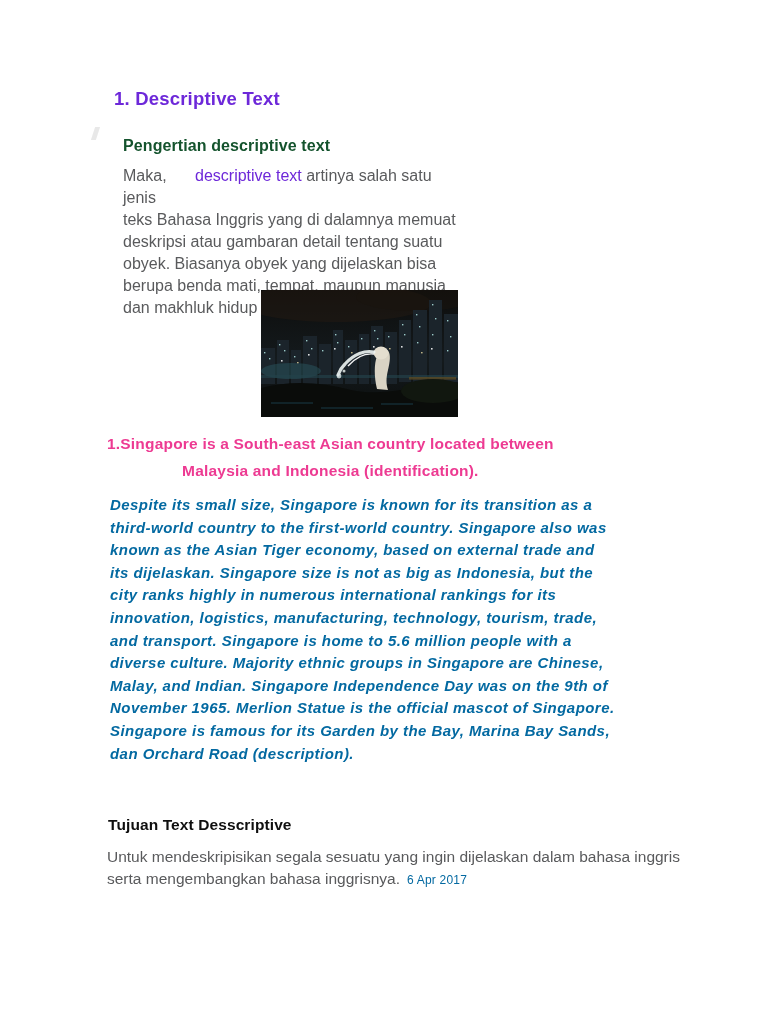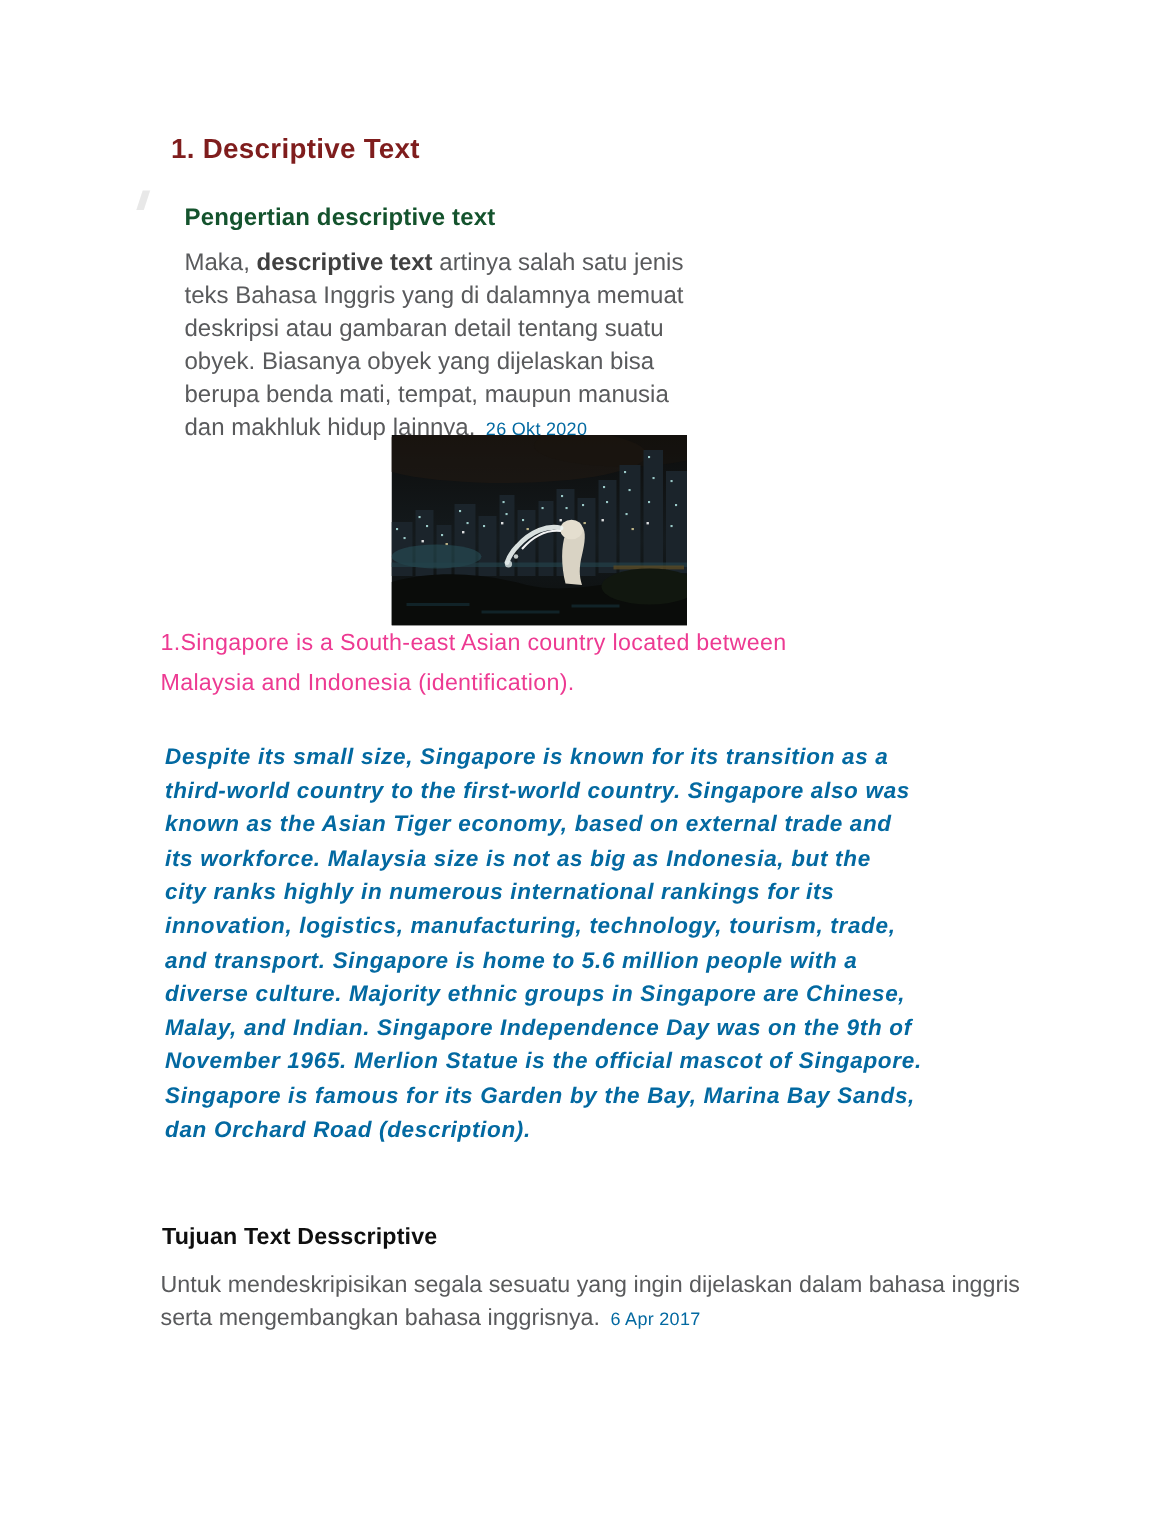--- a/index.html
+++ b/index.html
@@ -5,45 +5,45 @@
   * { margin:0; padding:0; box-sizing:border-box; }
   html,body { background:#ffffff; }
   .page {
     position:relative; width:768px; height:1024px; background:#ffffff;
     font-family:"Liberation Sans", sans-serif; overflow:hidden;
   }
   .abs { position:absolute; }
 
   .doc-title {
     left:114px; top:88px;
-    font-size:18.5px; font-weight:bold; color:#7f1d1d; letter-spacing:.2px;
+    font-size:18.5px; font-weight:bold; color:#6d28d9; letter-spacing:.2px;
   }
 
   
   .edge-smudge {
     left:93px; top:127px; width:5px; height:13px;
     background:#e4e4e4; transform:skewX(-18deg); opacity:.85;
   }
   .snippet1 { left:123px; top:137px; width:335px; }
   .snippet1 .snip-heading {
     font-size:16px; font-weight:bold; color:#14532d; margin-bottom:10px; letter-spacing:.1px;
   }
   .snippet1 .snip-body { font-size:16px; color:#595a5c; line-height:22px; }
-  .snip-bold { font-weight:bold; color:#404040; }
+  .snip-bold { font-weight:normal; color:#6d28d9;margin-left:24px; }
   .snip-date { font-size:12px; color:#0369a1; margin-left:7px; letter-spacing:.2px; }
 
   
   .photo { left:261px; top:290px; width:197px; height:127px; }
   .photo svg { display:block; width:100%; height:100%; }
 
   
   .identification {
-    left:107px; top:415px;
-    font-size:15.5px; font-weight:normal; line-height:27px;
-    color:var(--accent, #ed3a92); letter-spacing:.2px;
+    left:107px; top:430px;
+    font-size:15.5px; font-weight:bold; line-height:27px;
+    color:var(--accent, #ed3a92); letter-spacing:.2px;text-align:center;
   }
 
   
   .description {
     left:110px; top:494px;
     font-size:15px; font-weight:bold; font-style:italic;
     color:#0369a1; line-height:22.6px; letter-spacing:.45px;
   }
 
   
@@ -177,21 +177,21 @@
 
   <div class="abs identification">
     <div>1.Singapore is a South-east Asian country located between</div>
     <div>Malaysia and Indonesia (identification).</div>
   </div>
 
   <div class="abs description">
     <div>Despite its small size, Singapore is known for its transition as a</div>
     <div>third-world country to the first-world country. Singapore also was</div>
     <div>known as the Asian Tiger economy, based on external trade and</div>
-    <div>its workforce. Malaysia size is not as big as Indonesia, but the</div>
+    <div>its dijelaskan. Singapore size is not as big as Indonesia, but the</div>
     <div>city ranks highly in numerous international rankings for its</div>
     <div>innovation, logistics, manufacturing, technology, tourism, trade,</div>
     <div>and transport. Singapore is home to 5.6 million people with a</div>
     <div>diverse culture. Majority ethnic groups in Singapore are Chinese,</div>
     <div>Malay, and Indian. Singapore Independence Day was on the 9th of</div>
     <div>November 1965. Merlion Statue is the official mascot of Singapore.</div>
     <div>Singapore is famous for its Garden by the Bay, Marina Bay Sands,</div>
     <div>dan Orchard Road (description).</div>
   </div>
 

